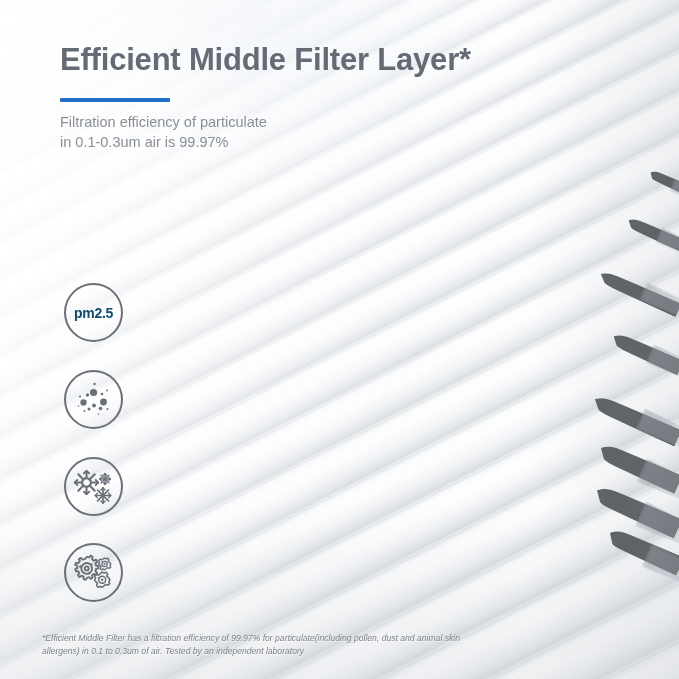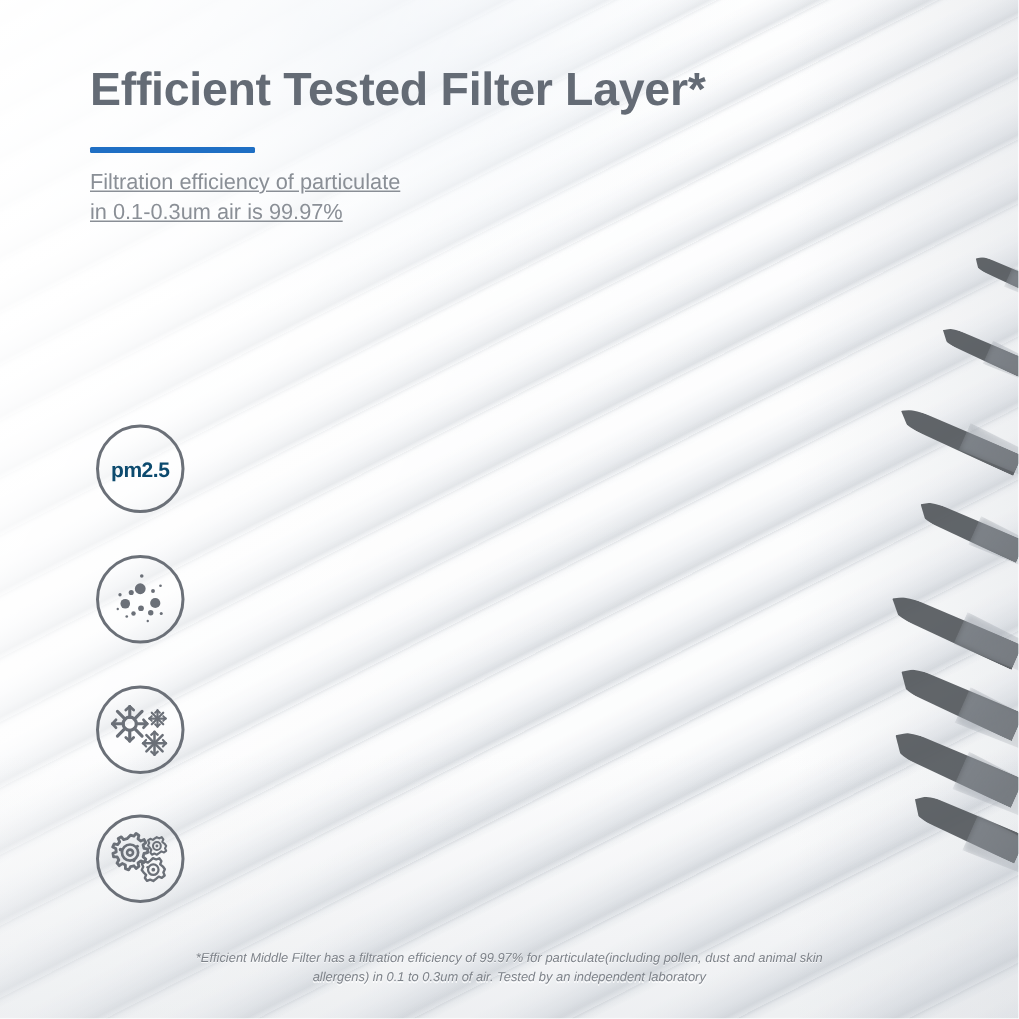--- a/index.html
+++ b/index.html
@@ -114,21 +114,20 @@
     border-radius: 1px;
   }
   .subtitle {
     position: absolute;
     left: 60px;
     top: 112px;
     font-size: 14.5px;
     line-height: 20px;
     color: #8a8f96;
     white-space: pre-line;
-    text-decoration: underline;
   }
 
   
   .badge {
     position: absolute;
     width: 59px;
     height: 59px;
     border-radius: 50%;
     border: 2.2px solid #6b7078;
     box-sizing: border-box;
@@ -143,26 +142,26 @@
     letter-spacing: -0.3px;
   }
   .badge svg { display: block; }
 
   
   .footnote {
     position: absolute;
     left: 0;
     right: 0;
     top: 632px;
-    text-align: center;
+    text-align: left;
     font-size: 8.6px;
     line-height: 13px;
     font-style: italic;
     color: #7d8289;
-    padding: 0 96px;
+    padding: 0 42px;
     box-sizing: border-box;
     white-space: pre-line;
     text-shadow: 0 1px 0 rgba(255,255,255,0.8);
   }
 </style>
 </head>
 <body>
 
 <div id="stage">
 
@@ -226,21 +225,21 @@
         <div style="position: absolute; left: 644.6px; top: 408.2px; width: 138px; height: 23.4px; transform-origin: 0% 0%; transform: rotate(24deg); background: linear-gradient(100deg, rgba(150, 156, 164, 0.55), rgba(190, 195, 202, 0.18) 60%, rgba(255, 255, 255, 0)); filter: blur(2px); clip-path: polygon(0% 0%, 100% 30%, 100% 80%, 0% 100%);"></div>
         <div style="position: absolute; left: 600px; top: 440px; width: 86px; height: 20px; background: rgb(85, 89, 94); transform-origin: 0% 50%; transform: rotate(24deg); clip-path: polygon(0% 38%, 10% 8%, 100% 0%, 100% 100%, 10% 92%); border-radius: 40% 0px 0px 40%; opacity: 0.93;"></div>
         <div style="position: absolute; left: 647.3px; top: 458px; width: 129px; height: 26px; transform-origin: 0% 0%; transform: rotate(24deg); background: linear-gradient(100deg, rgba(150, 156, 164, 0.55), rgba(190, 195, 202, 0.18) 60%, rgba(255, 255, 255, 0)); filter: blur(2px); clip-path: polygon(0% 0%, 100% 30%, 100% 80%, 0% 100%);"></div>
         <div style="position: absolute; left: 596px; top: 482px; width: 90px; height: 21px; background: rgb(85, 89, 94); transform-origin: 0% 50%; transform: rotate(24deg); clip-path: polygon(0% 38%, 10% 8%, 100% 0%, 100% 100%, 10% 92%); border-radius: 40% 0px 0px 40%; opacity: 0.93;"></div>
         <div style="position: absolute; left: 645.5px; top: 500.9px; width: 135px; height: 27.3px; transform-origin: 0% 0%; transform: rotate(24deg); background: linear-gradient(100deg, rgba(150, 156, 164, 0.55), rgba(190, 195, 202, 0.18) 60%, rgba(255, 255, 255, 0)); filter: blur(2px); clip-path: polygon(0% 0%, 100% 30%, 100% 80%, 0% 100%);"></div>
         <div style="position: absolute; left: 609px; top: 525px; width: 78px; height: 20px; background: rgb(85, 89, 94); transform-origin: 0% 50%; transform: rotate(24deg); clip-path: polygon(0% 38%, 10% 8%, 100% 0%, 100% 100%, 10% 92%); border-radius: 40% 0px 0px 40%; opacity: 0.93;"></div>
         <div style="position: absolute; left: 651.9px; top: 543px; width: 117px; height: 26px; transform-origin: 0% 0%; transform: rotate(24deg); background: linear-gradient(100deg, rgba(150, 156, 164, 0.55), rgba(190, 195, 202, 0.18) 60%, rgba(255, 255, 255, 0)); filter: blur(2px); clip-path: polygon(0% 0%, 100% 30%, 100% 80%, 0% 100%);"></div>
       </div>
   </div>
 
-  <div class="headline">Efficient Tested Filter Layer*</div>
+  <div class="headline">Efficient Middle Filter Layer*</div>
 
   <div class="rule"></div>
 
   <div class="subtitle">Filtration efficiency of particulate
 in 0.1-0.3um air is 99.97%</div>
 
   <div class="badge" style="left:64px; top:283px;">
     <span class="badge-label">pm2.5</span>
   </div>
 

